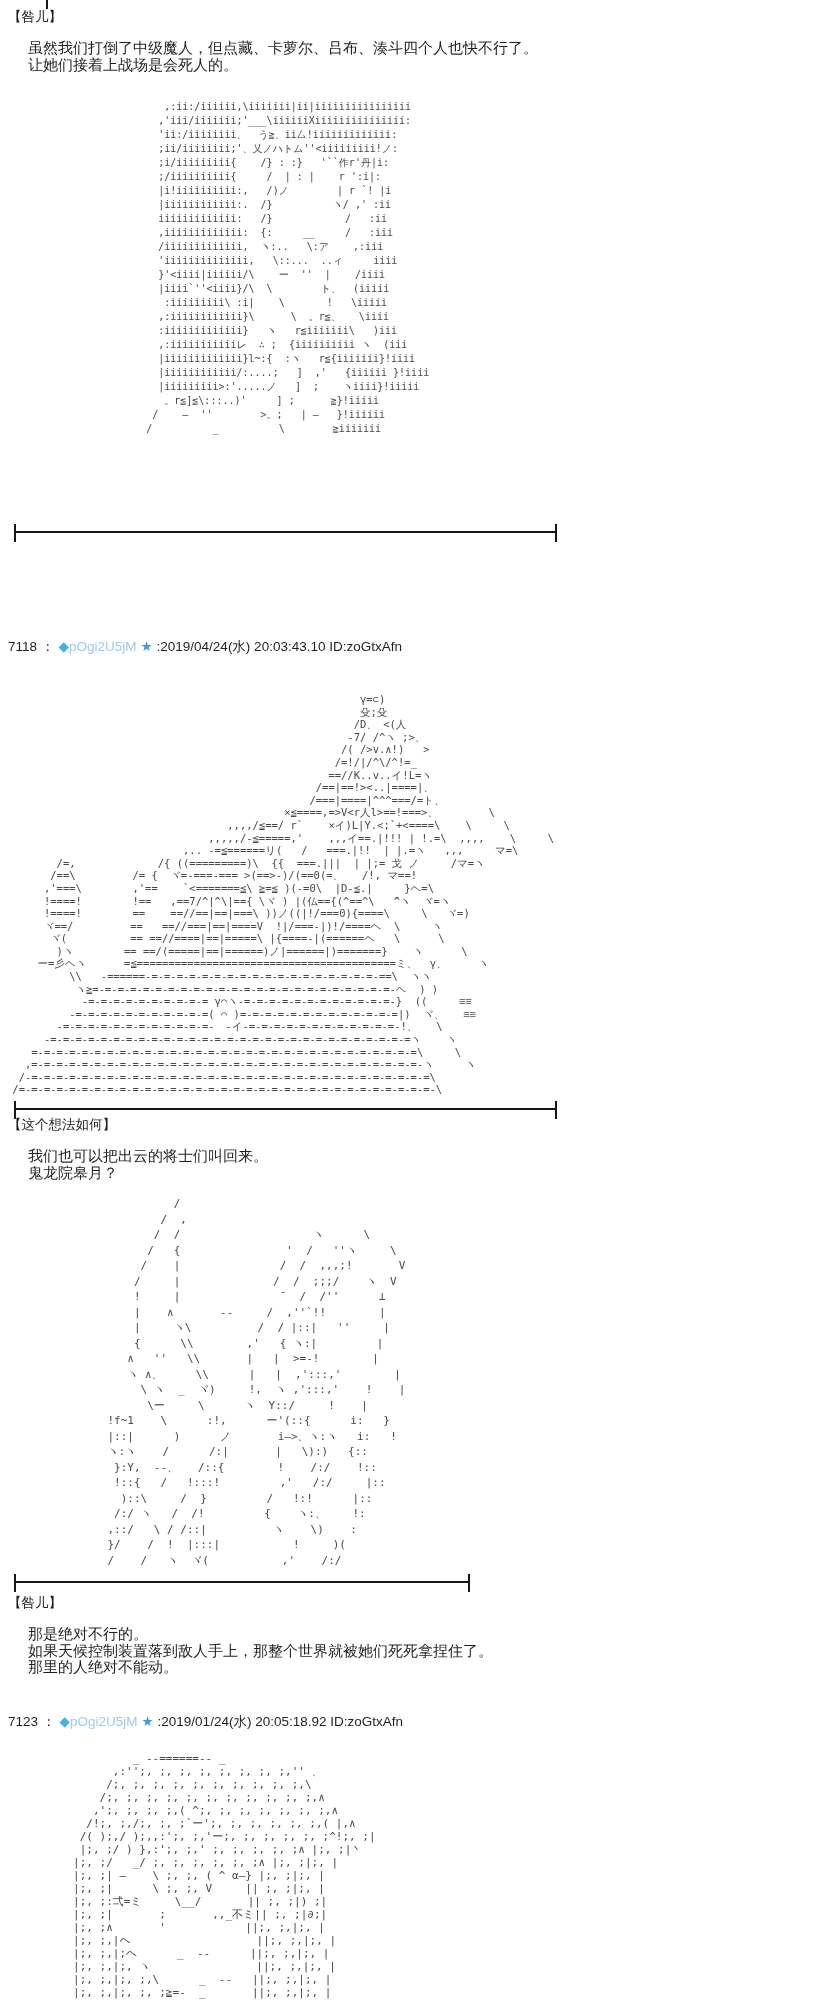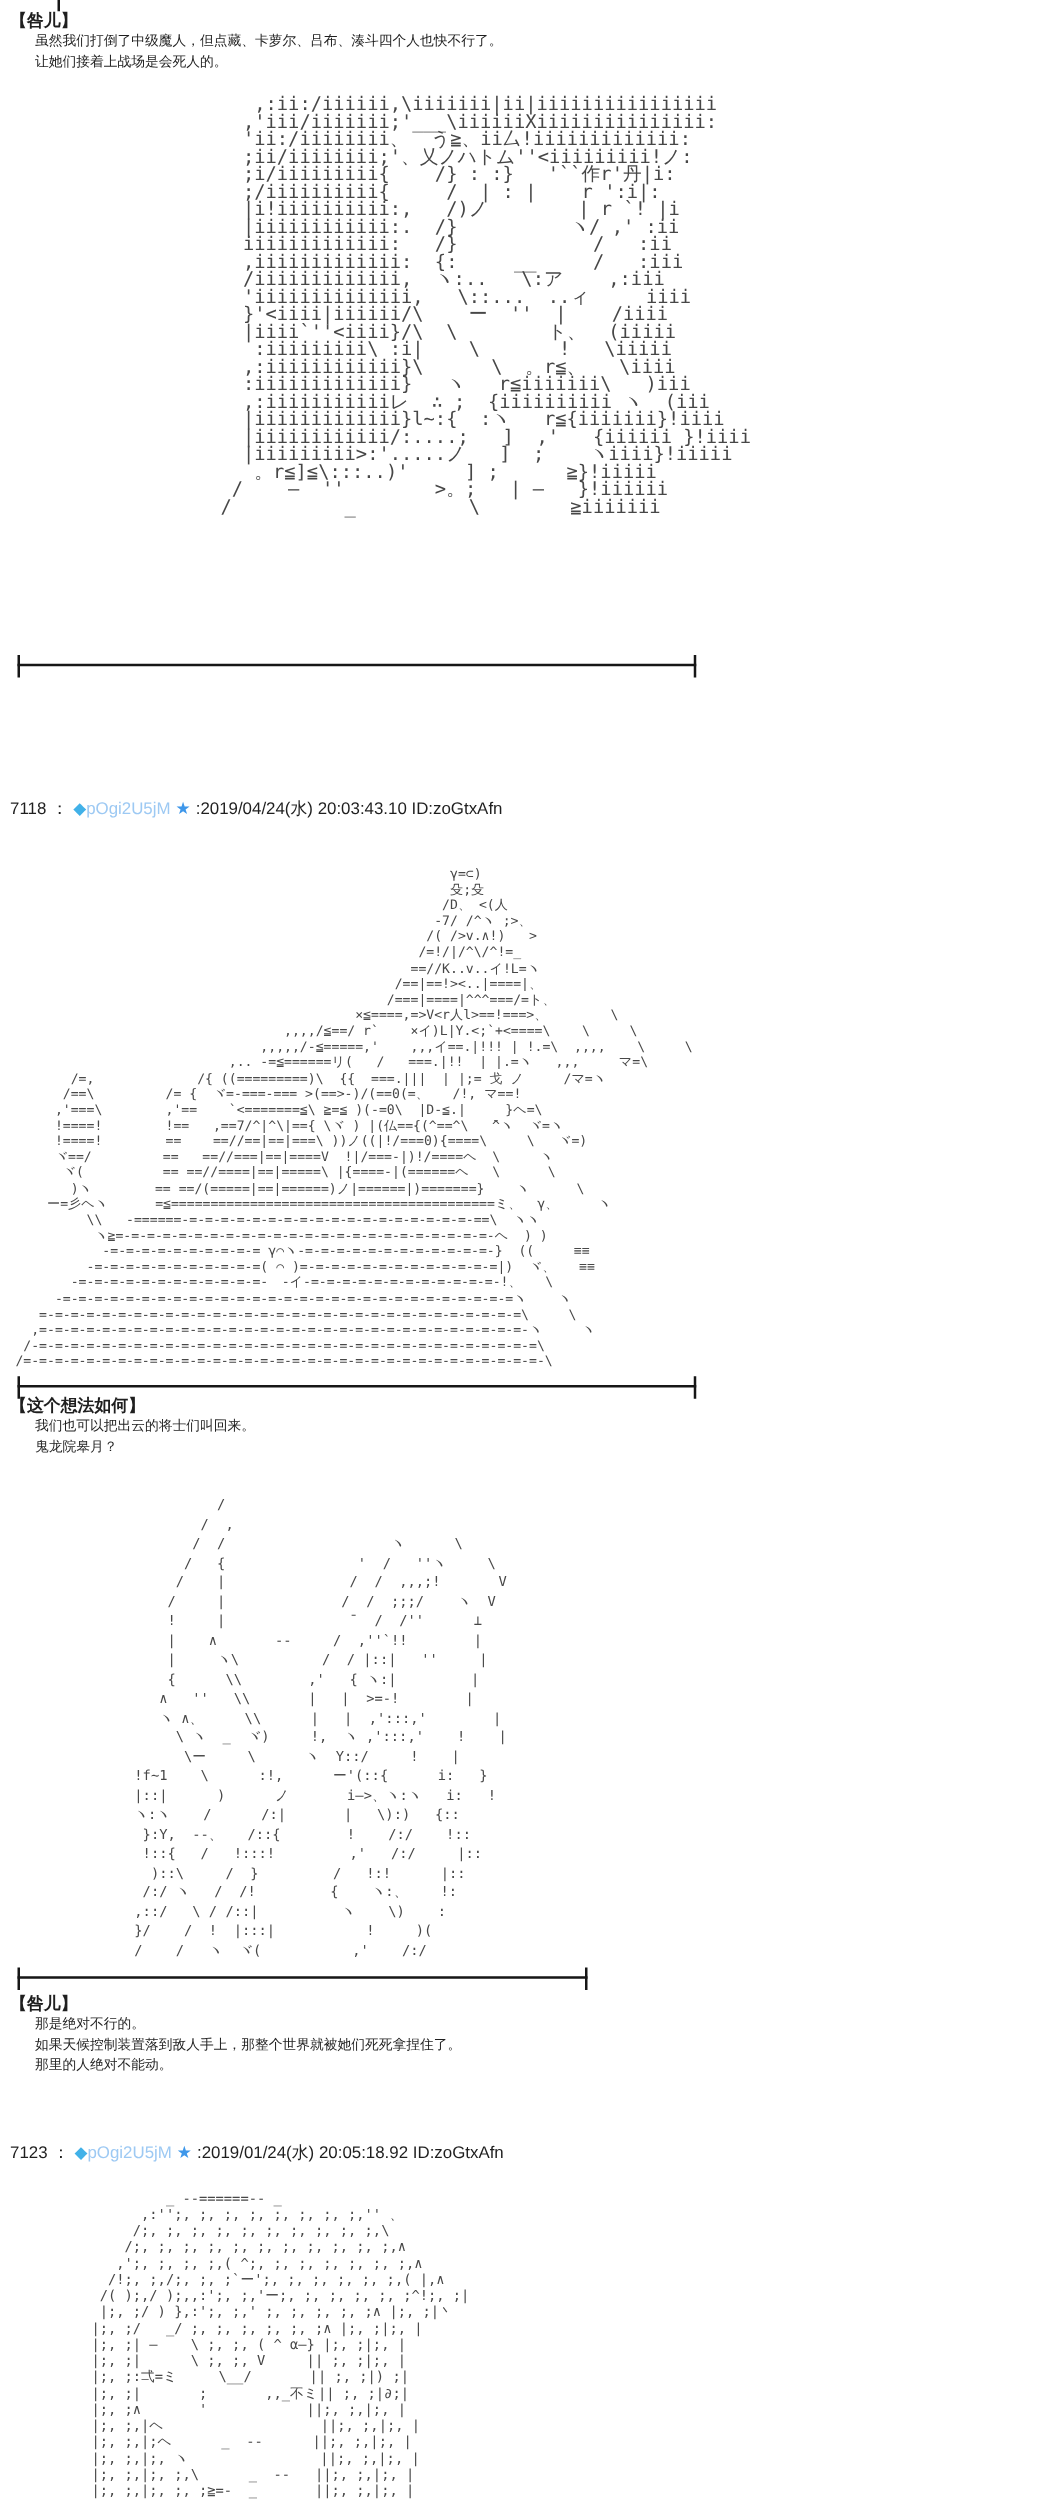--- a/index.html
+++ b/index.html
@@ -1,23 +1,23 @@
 <!DOCTYPE html>
 <html><head>
 <meta charset="utf-8">
 <style>
   html,body{margin:0;padding:0;background:#ffffff;}
   .page{position:relative;width:838px;height:2000px;overflow:hidden;background:#ffffff;
         font-family:"Liberation Sans",sans-serif;color:#1f1f1f;}
   .dlg{position:absolute;left:8px;font-size:13.5px;line-height:17px;white-space:nowrap;}
-  .speaker{font-weight:700;}
-  .dlg-lines{margin:0 0 0 20px;font-family:"Liberation Sans",sans-serif;font-size:11px;line-height:16.5px;}
+  .speaker{font-weight:400;}
+  .dlg-lines{margin:15px 0 0 20px;font-family:"Liberation Sans",sans-serif;font-size:15px;line-height:16.5px;}
   pre{margin:0;}
   .aa{position:absolute;color:#474747;font-family:"DejaVu Sans Mono",monospace;white-space:pre;}
-  .aa1{left:86px;top:76px;font-size:15px;line-height:14px;}
+  .aa1{left:86px;top:100px;font-size:10px;line-height:14px;}
   .aa2{left:6px;top:693px;font-size:10.5px;line-height:12.6px;}
   .aa3{left:28px;top:1196px;font-size:11px;line-height:15.5px;}
   .aa4{left:40px;top:1752px;font-size:11px;line-height:13px;}
   .divider{position:absolute;height:0;border-top:2px solid #161616;}
   .divider .t{position:absolute;top:-9px;width:2px;height:18px;background:#161616;}
   .divider .tl{left:0;}
   .divider .tr{right:0;}
   .top-tick{position:absolute;left:46px;top:0;width:2px;height:9px;background:#161616;}
   .post-header{position:absolute;left:8px;font-size:13.5px;white-space:nowrap;color:#1f1f1f;}
   .post-header .sep{margin:0 4px;}

